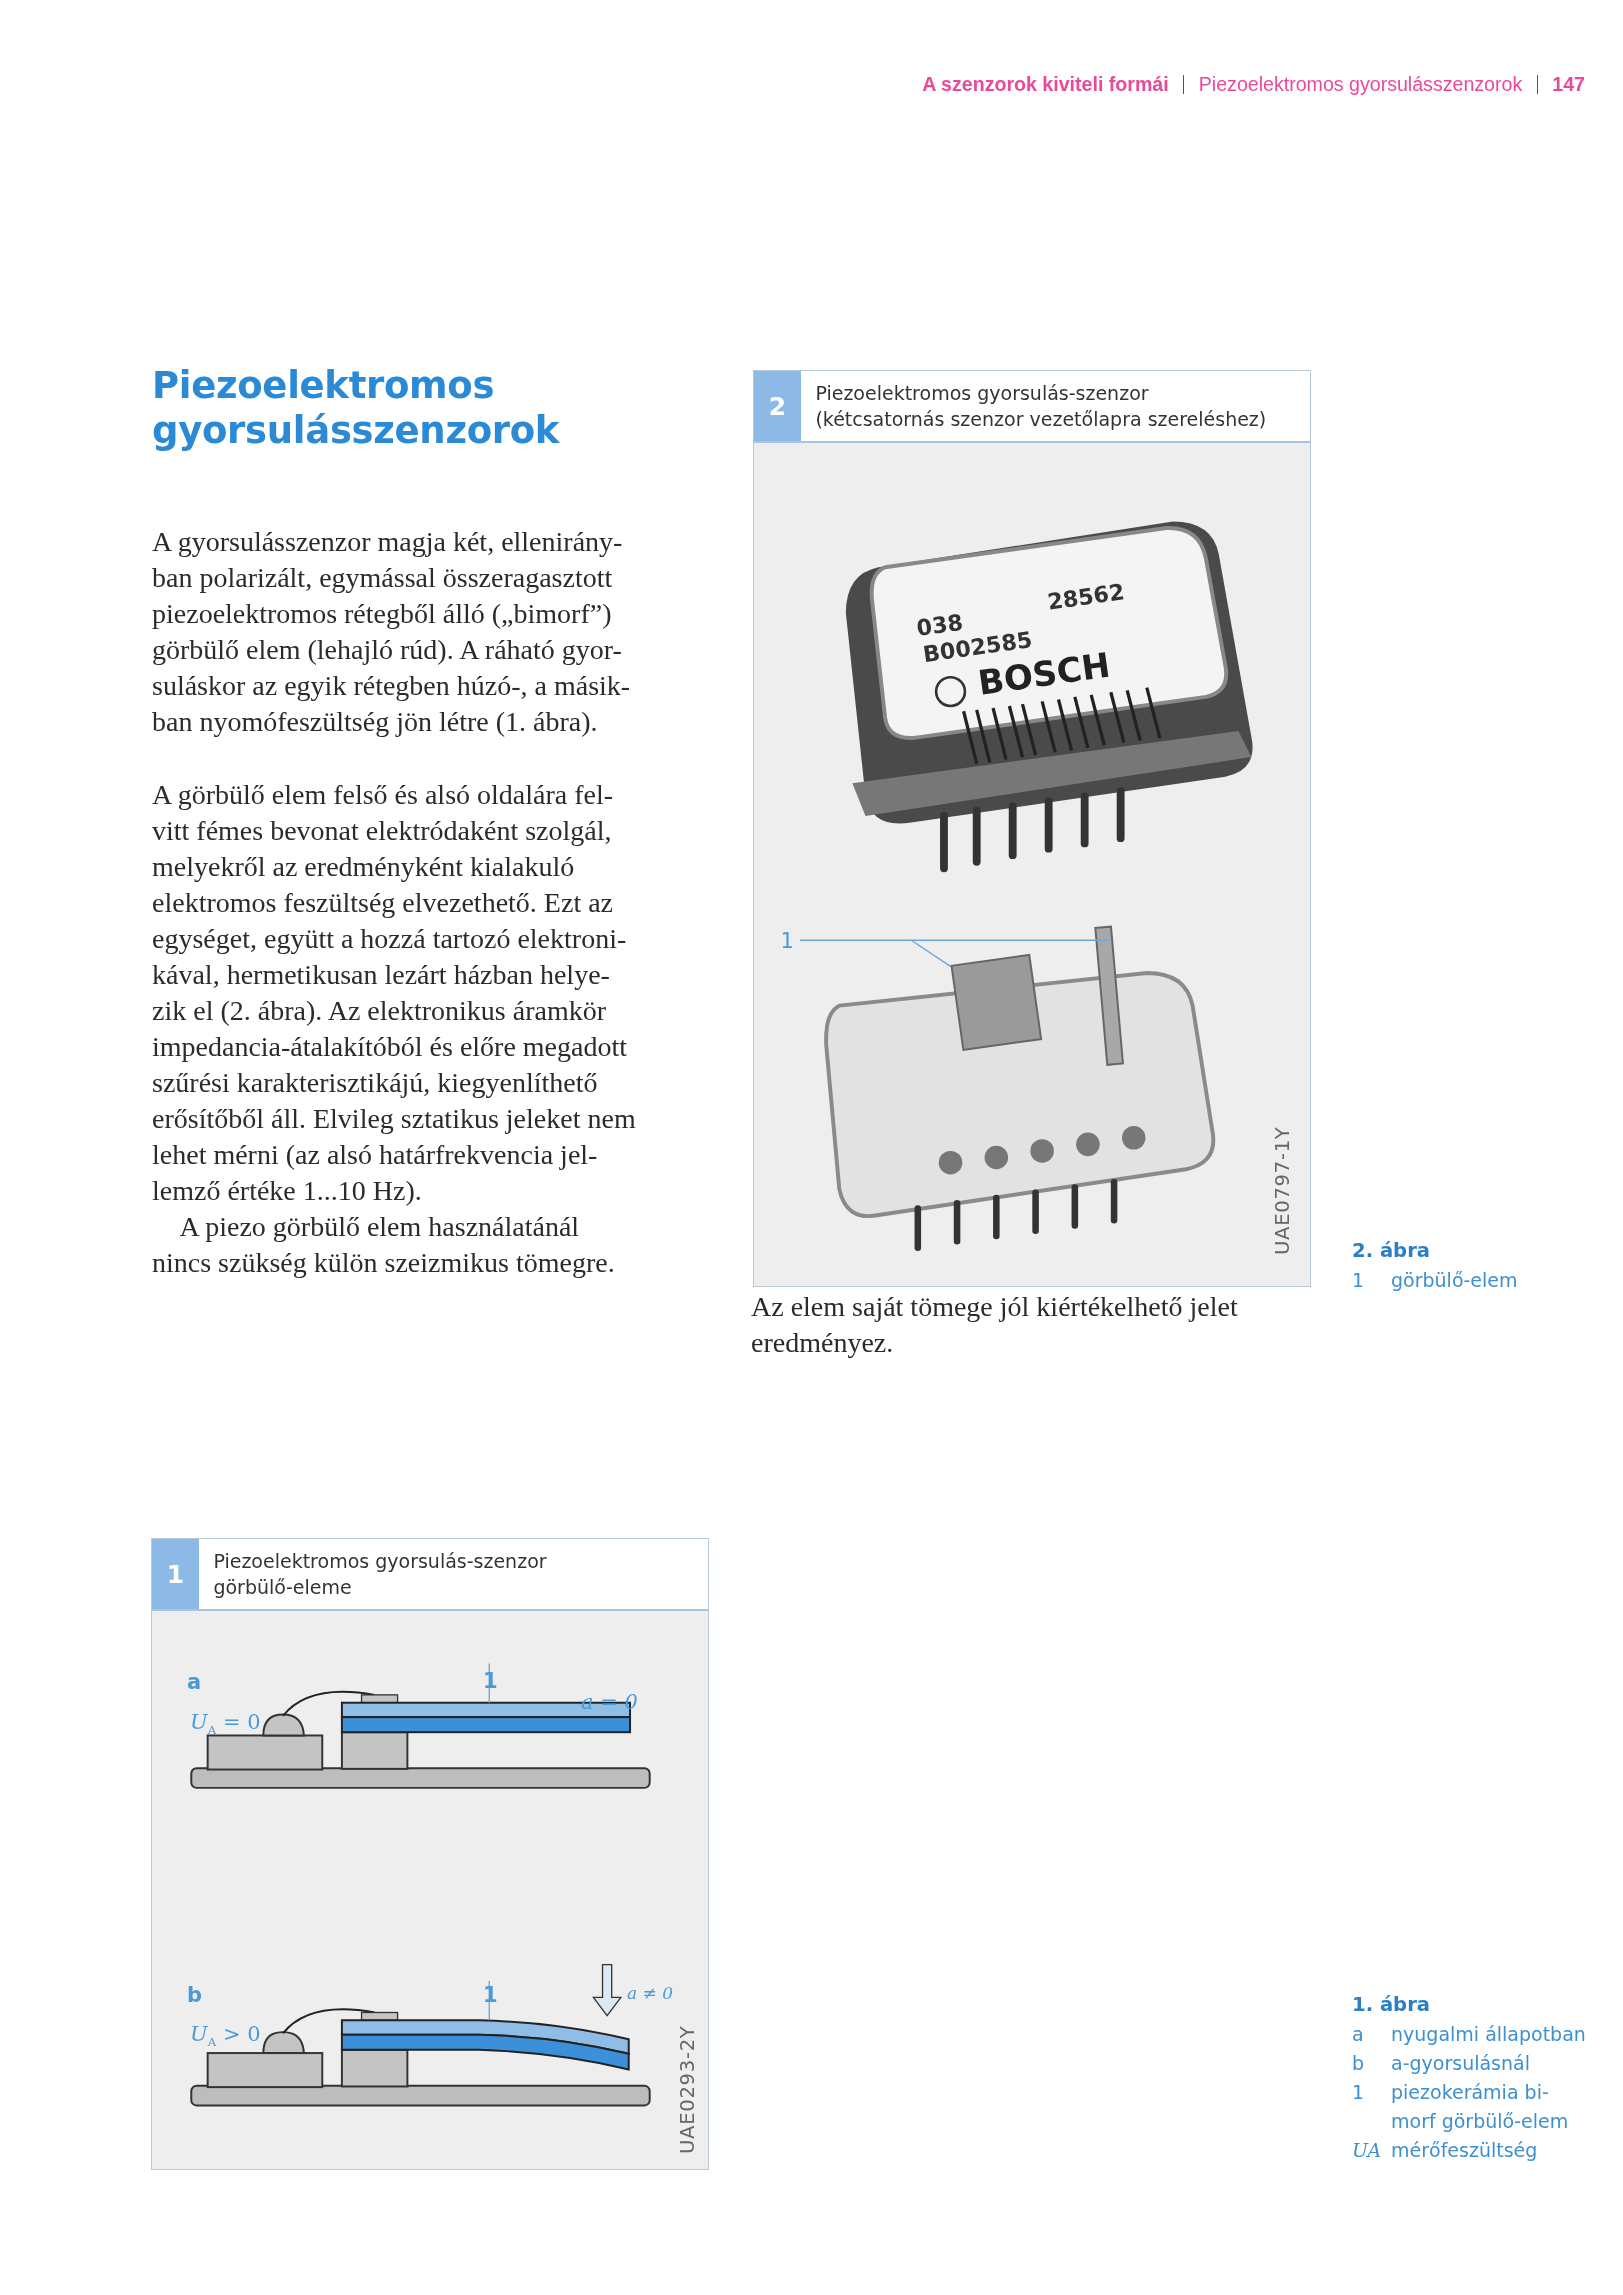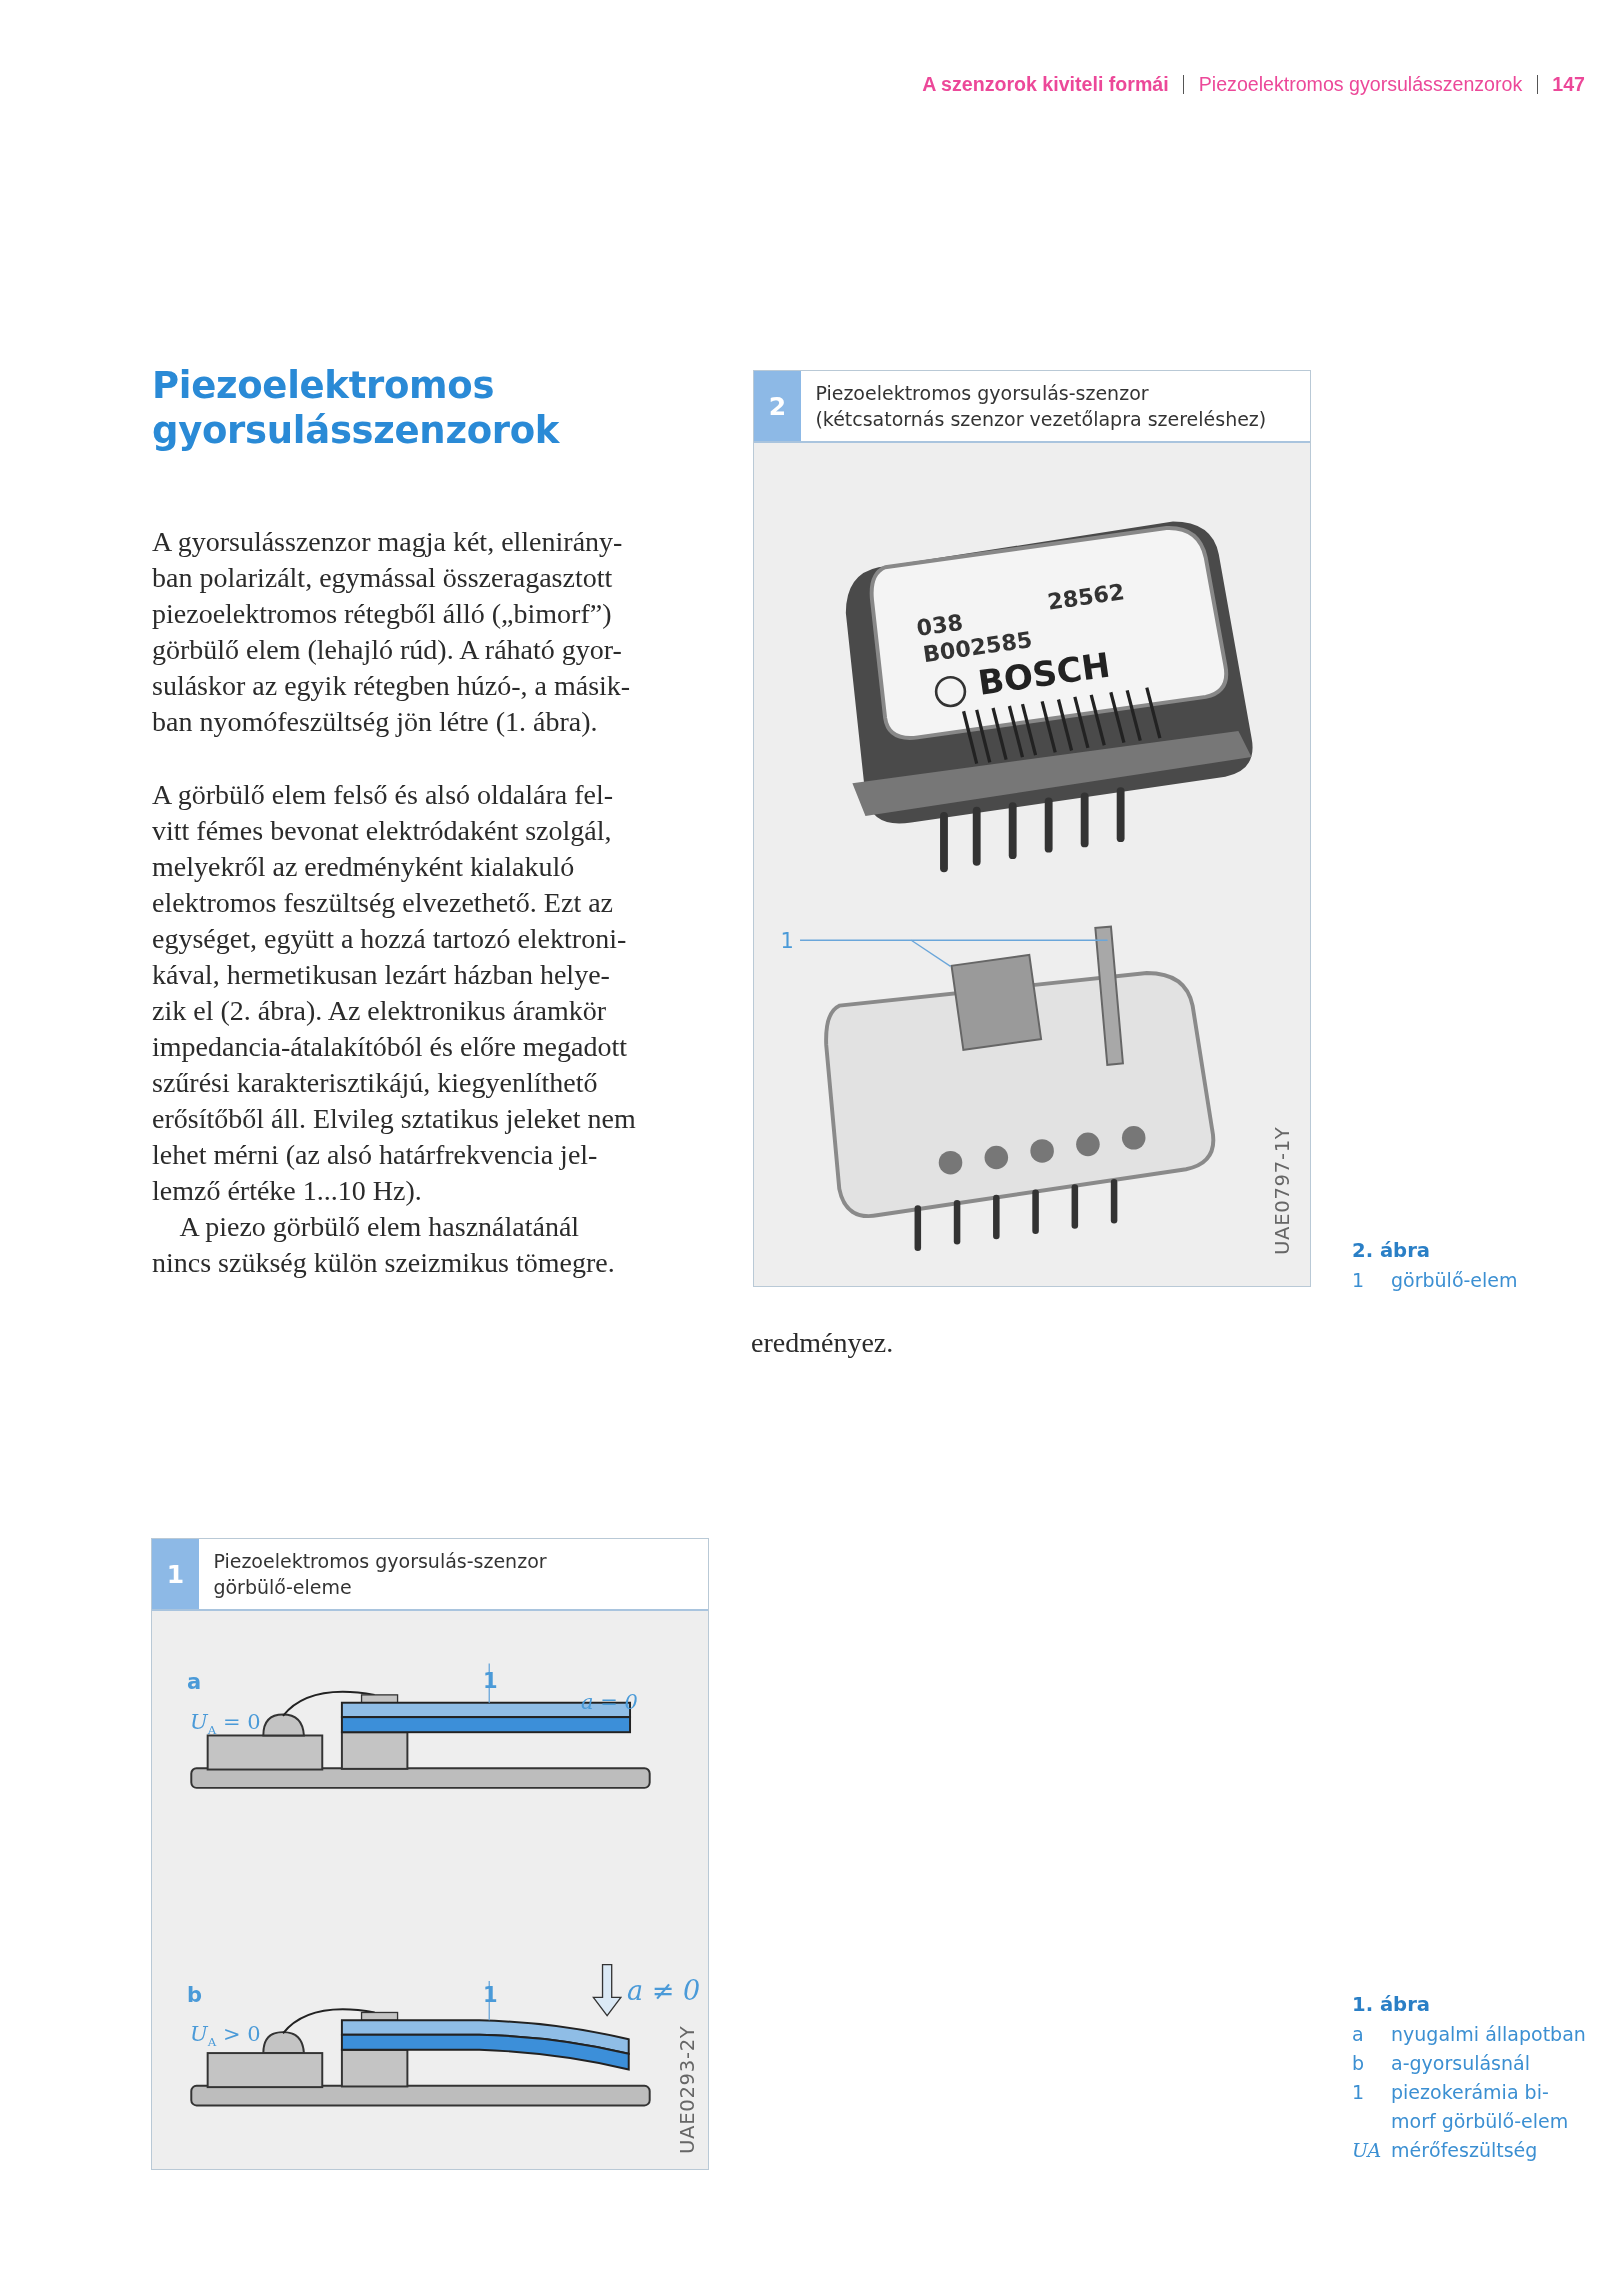--- a/index.html
+++ b/index.html
@@ -163,21 +163,21 @@
       <line x1="70" y1="760" x2="540" y2="760" stroke="#6aa6da" stroke-width="2"></line>
       <line x1="240" y1="760" x2="300" y2="800" stroke="#6aa6da" stroke-width="2"></line>
       <text x="40" y="772" font-family="DejaVu Sans" font-size="32" fill="#4a9ad8">1</text>
     </svg>
     <div class="code-label" style="left:517px; top:812px;">UAE0797-1Y</div>
   </div>
 </div>
 
 <div class="after-fig2">
   <p class="body-text">
-    <br>
+    <span>Az elem saját tömege jól kiértékelhető jelet</span><br>
     <span>eredményez.</span>
   </p>
 </div>
 
 <div class="caption-side" style="left:1352px; top:1236px; width:249px;">
   <div class="cap-title">2. ábra</div>
   <div class="row">
     <span class="key">1</span>
     <span>görbülő-elem</span>
   </div>
@@ -224,21 +224,21 @@
       <span>U</span><sub style="font-size:11.8px; font-style:normal">A</sub><span style="font-style:normal"> = 0</span>
     </div>
     <div class="diag-label" style="left:331px; top:58px; font-size:21px; font-weight:bold;">1</div>
     <div class="diag-label diag-italic" style="left:429px; top:79px; font-size:21px;">a = 0</div>
 
     <div class="diag-label" style="left:35px; top:372px; font-size:21px; font-weight:bold;">b</div>
     <div class="diag-label diag-italic" style="left:38px; top:411px; font-size:21px;">
       <span>U</span><sub style="font-size:11.8px; font-style:normal">A</sub><span style="font-style:normal"> &gt; 0</span>
     </div>
     <div class="diag-label" style="left:331px; top:372px; font-size:21px; font-weight:bold;">1</div>
-    <div class="diag-label diag-italic" style="left:475px; top:364px; font-size:27px;text-align:right;">a ≠ 0</div>
+    <div class="diag-label diag-italic" style="left:475px; top:372px; font-size:17px;text-align:right;">a ≠ 0</div>
 
     <div class="code-label" style="left:524px; top:543px;">UAE0293-2Y</div>
   </div>
 </div>
 
 <div class="caption-side" style="left:1352px; top:1990px; width:262px;">
   <div class="cap-title">1. ábra</div>
   <div class="row">
       <span class="key">a</span>
       <span>nyugalmi állapotban</span>

